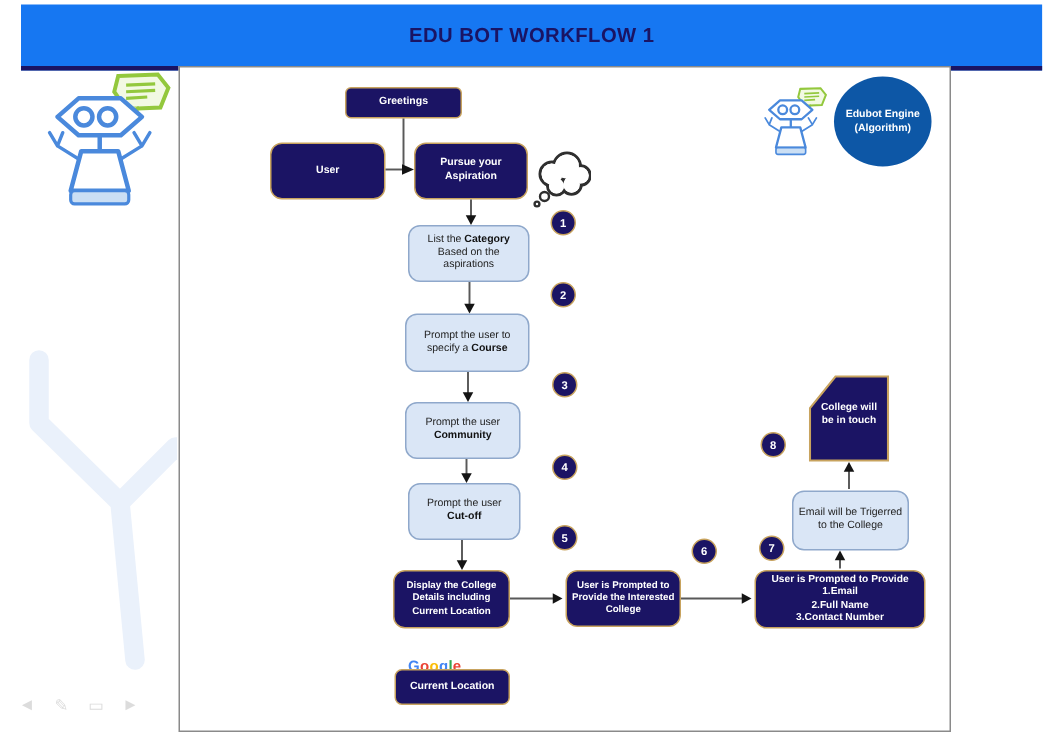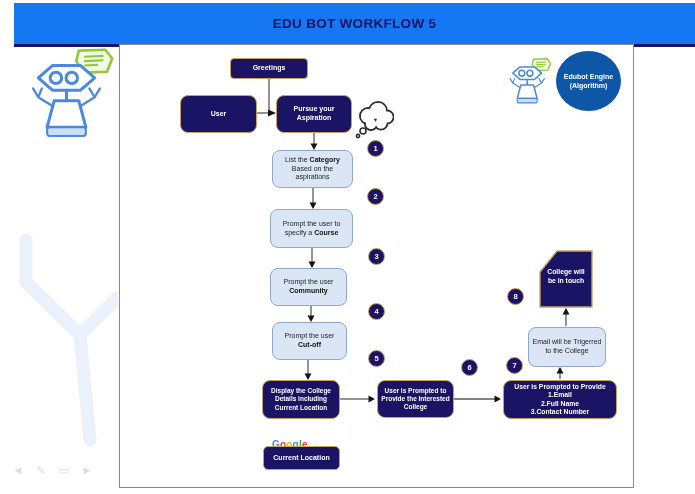--- a/index.html
+++ b/index.html
@@ -101,21 +101,21 @@
           <g stroke-width="2.6" fill="none">
             <path d="M30,68 L14,58 M14,58 L8,48 M14,58 L18,48"></path>
             <path d="M62,68 L78,58 M78,58 L72,48 M78,58 L84,48"></path>
           </g>
         </g>
       </symbol>
     </defs>
   </svg>
 
   <div id="header">
-    <span class="title">EDU BOT WORKFLOW 5</span>
+    <span class="title">EDU BOT WORKFLOW 1</span>
   </div>
 
   <div id="watermark">
     <svg width="118" height="344">
       <g stroke="#EAF1FB" stroke-width="13" stroke-linecap="round" stroke-linejoin="round" fill="none">
         <polyline points="26,90 26,132 80,185 90,290"></polyline>
         <line x1="117" y1="148" x2="80" y2="185"></line>
       </g>
     </svg>
   </div>

